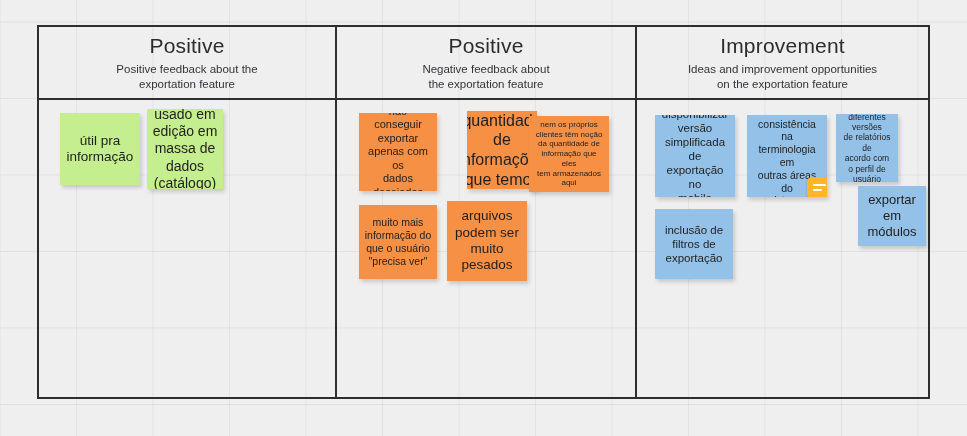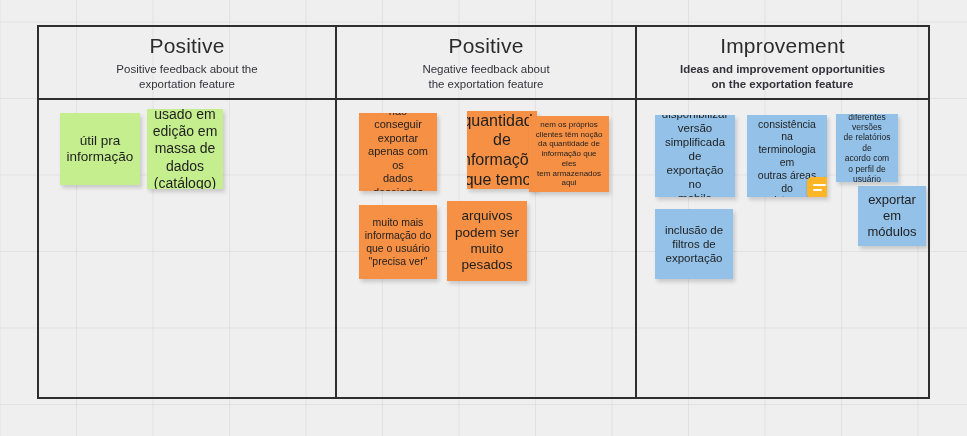--- a/index.html
+++ b/index.html
@@ -151,21 +151,21 @@
     </div>
 
     <div class="col-header" id="header-negative">
       <div class="col-title">Positive</div>
       <div class="col-subtitle" style="white-space:pre-line;">Negative feedback about
 the exportation feature</div>
     </div>
 
     <div class="col-header" id="header-improvement">
       <div class="col-title">Improvement</div>
-      <div class="col-subtitle" style="white-space:pre-line;font-weight:bold;">Ideas and improvement opportunities
+      <div class="col-subtitle" style="white-space:pre-line;">Ideas and improvement opportunities
 on the exportation feature</div>
     </div>
 
     <div class="col-divider" id="divider-1"></div>
     <div class="col-divider" id="divider-2"></div>
     <div id="header-divider"></div>
 
     <div class="note green" style="left:21px; top:86px; width:80px; height:72px; font-size:13.5px;">útil pra
 informação</div>
 

